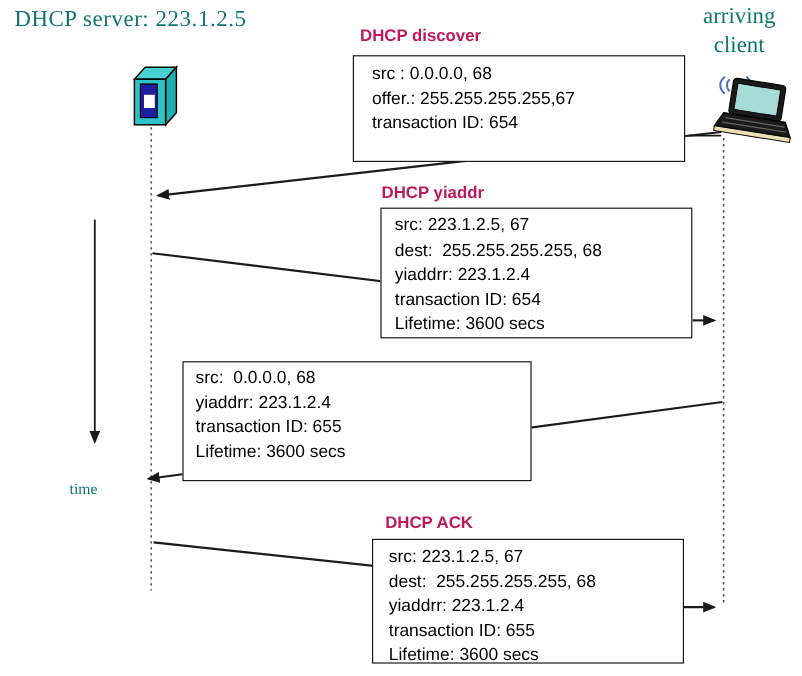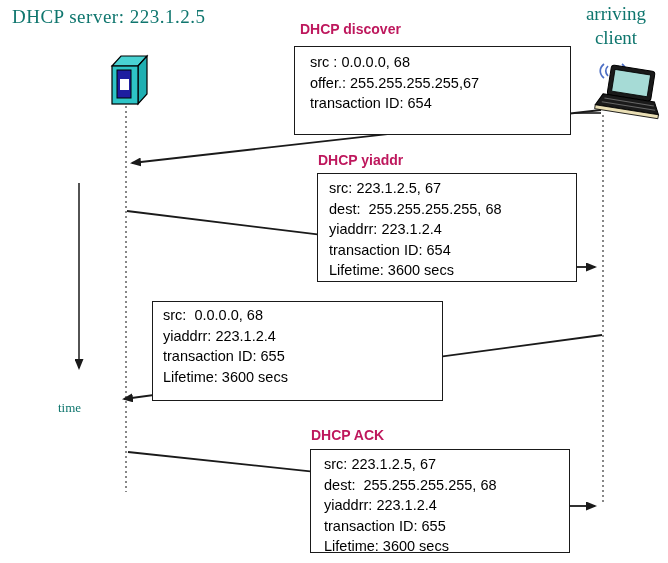--- a/index.html
+++ b/index.html
@@ -112,21 +112,21 @@
     <div class="msg-line">Lifetime: 3600 secs</div>
   </div>
 
   <div class="msg-box pad-request" style="left:152px; top:301px; width:291px; height:100px;">
     <div class="msg-line">src:  0.0.0.0, 68</div>
     <div class="msg-line">yiaddrr: 223.1.2.4</div>
     <div class="msg-line">transaction ID: 655</div>
     <div class="msg-line">Lifetime: 3600 secs</div>
   </div>
 
-  <div class="msg-title" style="left:311px; top:427px;">DHCP ACK</div>
+  <div class="msg-title" style="left:321px; top:427px;">DHCP ACK</div>
   <div class="msg-box pad-ack" style="left:310px; top:449px; width:260px; height:104px;">
     <div class="msg-line">src: 223.1.2.5, 67</div>
     <div class="msg-line">dest:  255.255.255.255, 68</div>
     <div class="msg-line">yiaddrr: 223.1.2.4</div>
     <div class="msg-line">transaction ID: 655</div>
     <div class="msg-line">Lifetime: 3600 secs</div>
   </div>
 
 </div>
 

